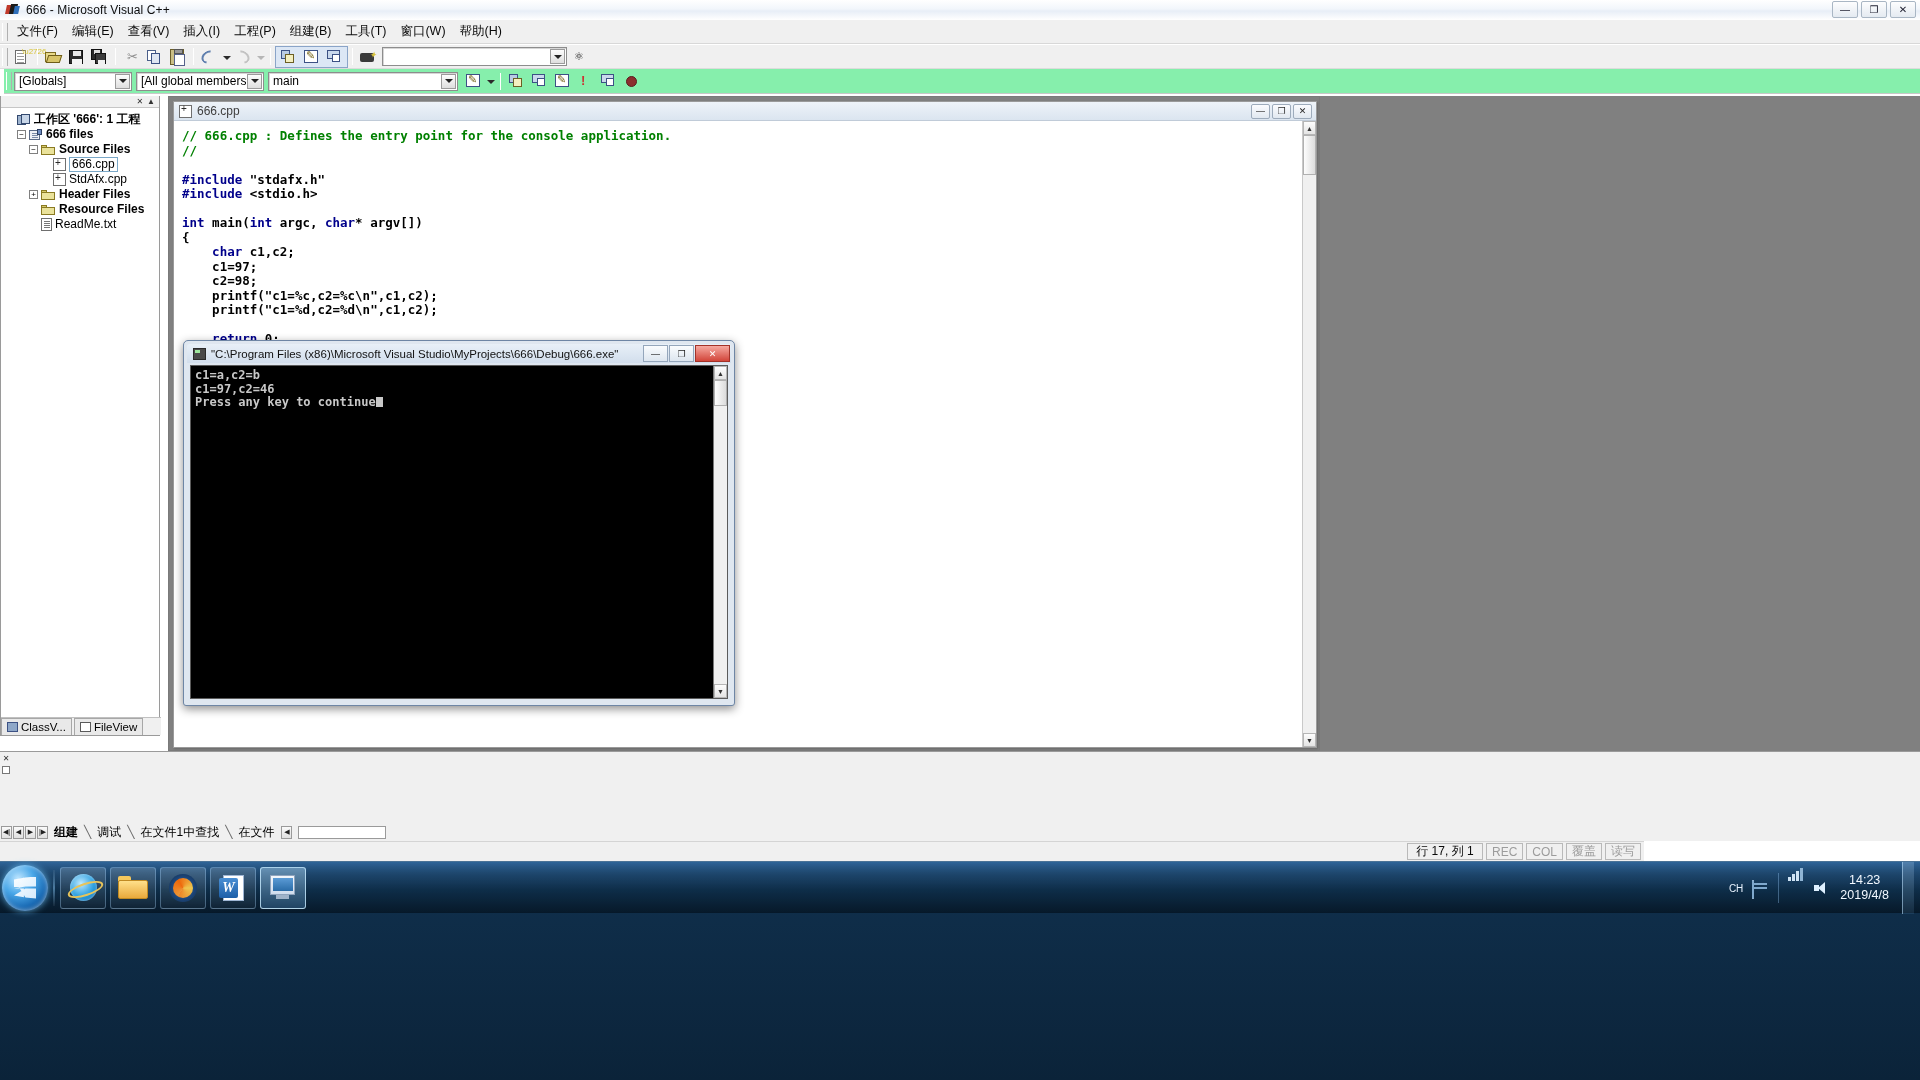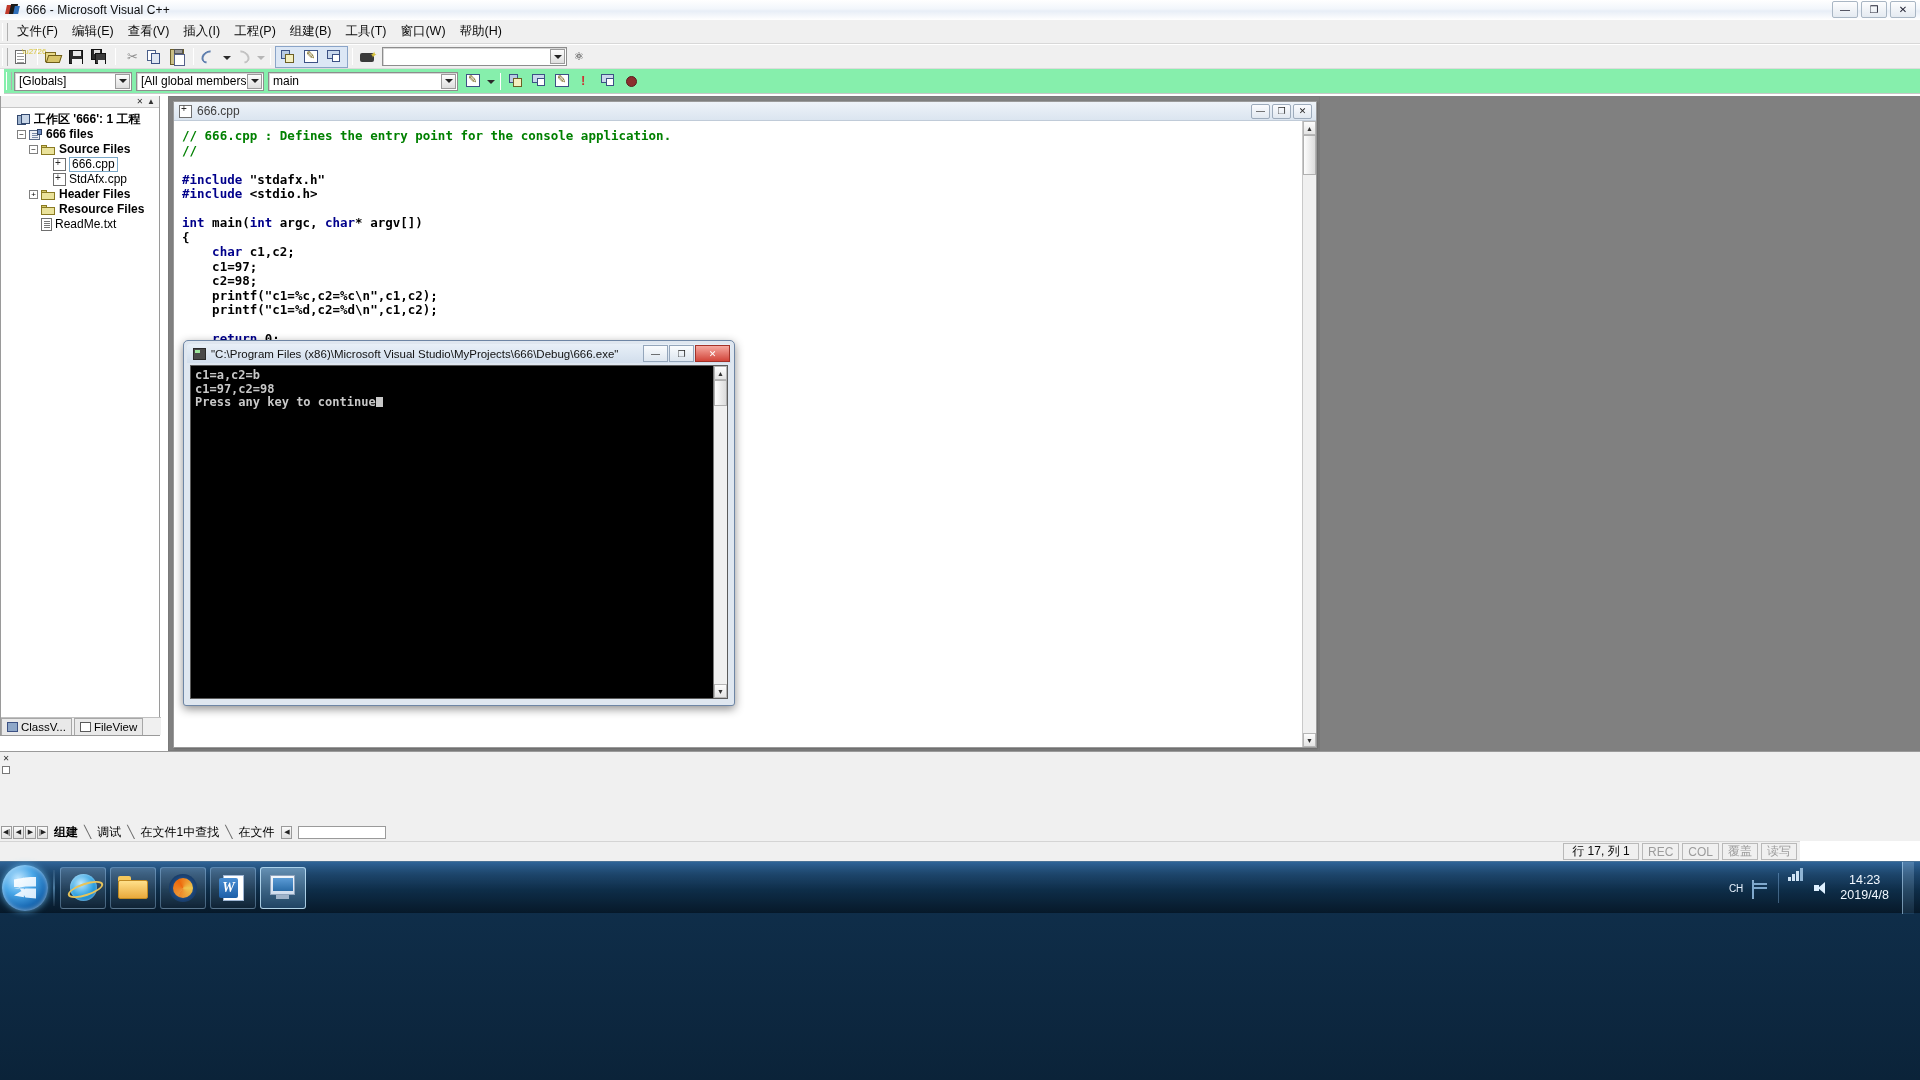--- a/index.html
+++ b/index.html
@@ -307,21 +307,21 @@
   .out-navbtn { width:11px; height:13px; border:1px solid #9a9a9a;
     background:linear-gradient(to bottom,#fafafa,#e0e0e0);
     display:flex;align-items:center;justify-content:center;font-size:7px;color:#222;margin-left:1px; cursor:pointer;}
   .out-tab { font-size: 12px; color:#000; padding: 0 6px; white-space:nowrap; cursor:pointer; }
   .out-tab.active { font-weight: bold; }
   .out-tabsep { color:#6a6a6a; font-size:12px; }
   .out-hscroll { margin-left: 6px; width: 88px; height:13px; background:#fff; border:1px solid #9a9a9a; }
 
   
   .statusbar {
-    position: absolute; left: 0; top: 841px; width: 1800px; height: 20px;
+    position: absolute; left: 0; top: 841px; width: 1644px; height: 20px;
     background: #f0f0f0; border-top:1px solid #d4d4d4;
     display: flex; align-items: center; justify-content: flex-end;
   }
   .sb-cell {
     height: 17px; border: 1px solid #b9b9b9; margin-right: 3px;
     display: flex; align-items: center; justify-content: center;
     font-size: 12px; color: #0b0b0b; padding: 0 5px; background:#f0f0f0;
   }
   .sb-cell.dim { color: #9c9c9c; }
 
@@ -711,21 +711,21 @@
             <span>❐</span>
           </div>
         <div class="con-btn close">
             <span>✕</span>
           </div>
       </div>
     </div>
     <div class="console-body">
       <div class="con-text" id="console-text">
           <div class="con-line">c1=a,c2=b</div>
-          <div class="con-line">c1=97,c2=98</div>
+          <div class="con-line">c1=97,c2=46</div>
           <div class="con-line">Press any key to continue<span class="con-cursor"></span></div>
         </div>
       <div class="con-scroll">
         <div class="sb-arrow">▲</div>
         <div class="sb-thumb" style="height:26px;"></div>
         <div class="sb-track"></div>
         <div class="sb-arrow">▼</div>
       </div>
     </div>
   </div>

